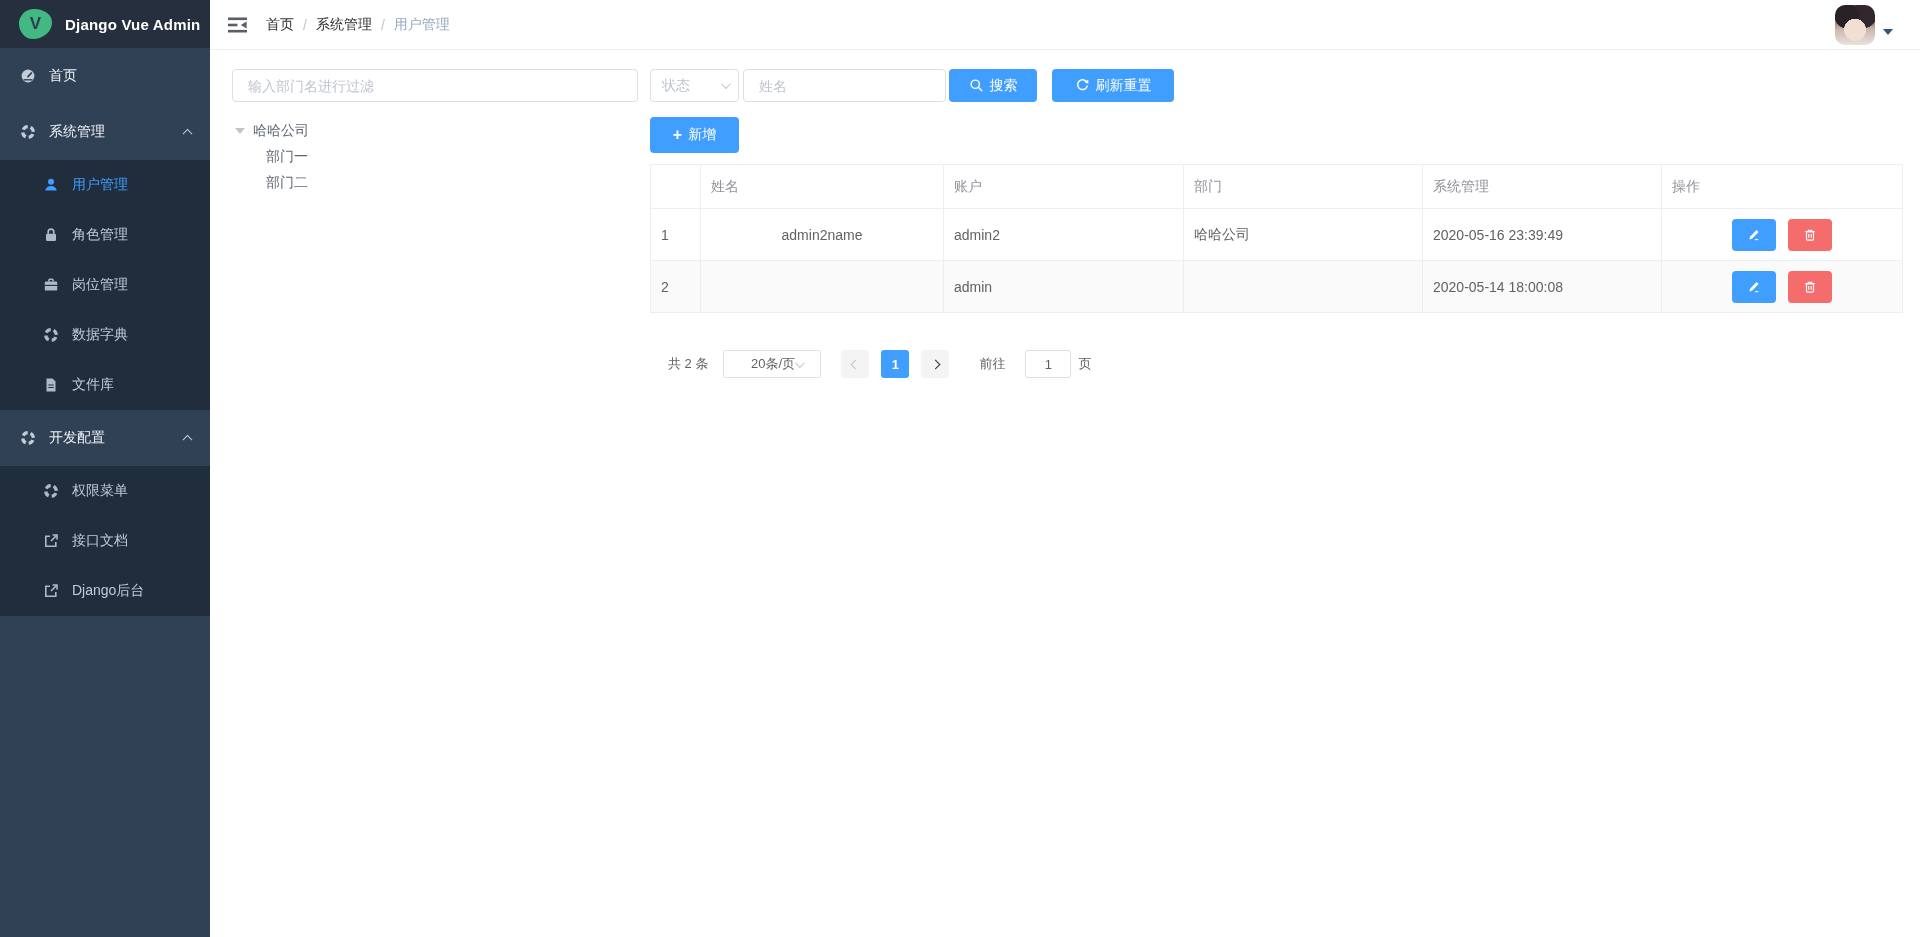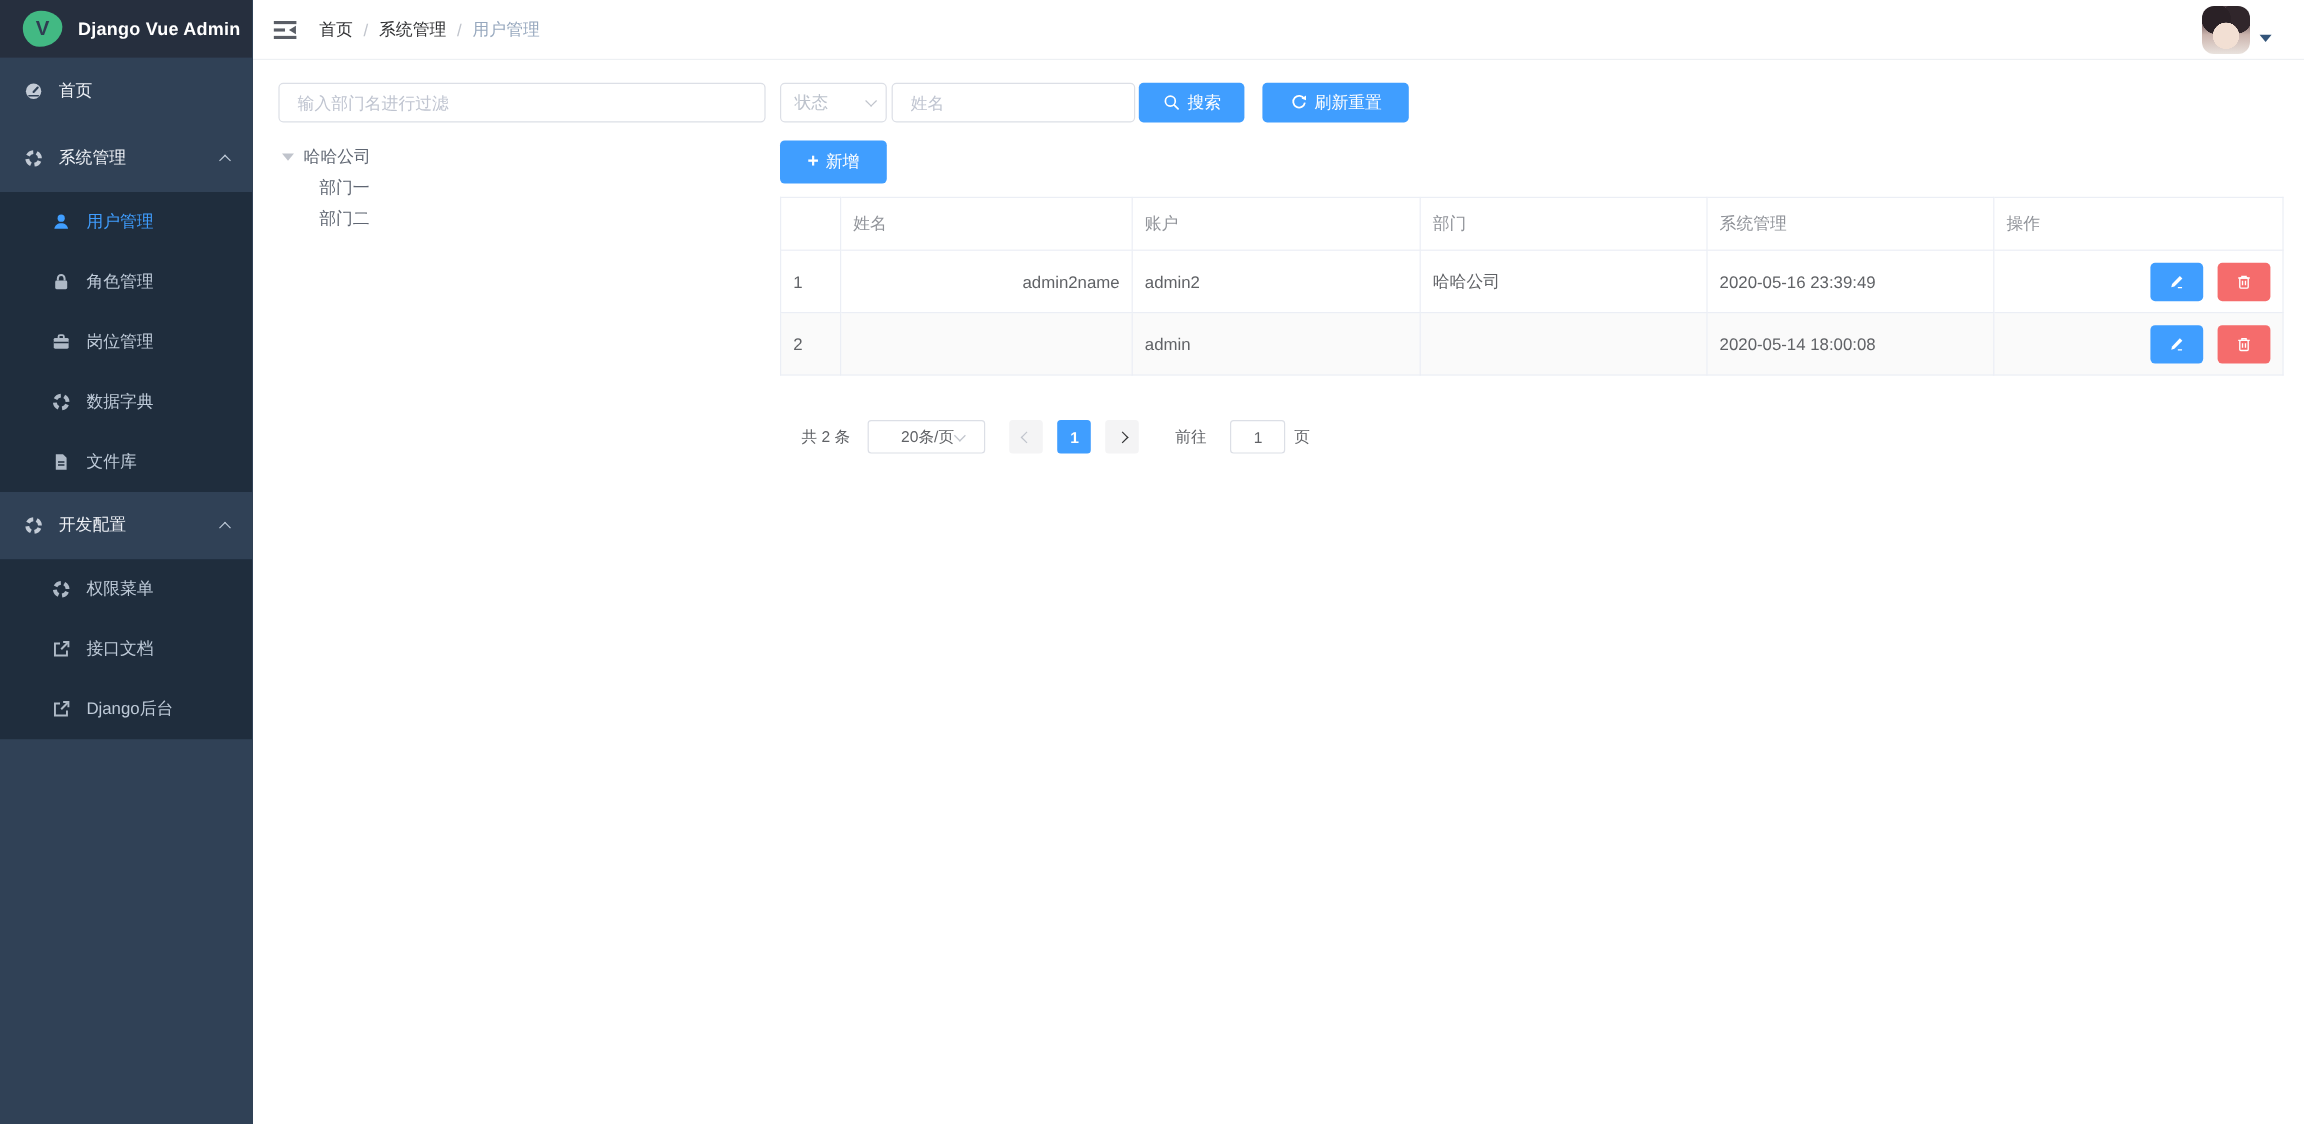--- a/index.html
+++ b/index.html
@@ -73,21 +73,21 @@
   .search-btn { width:88px; margin-right:15px; }
   .reset-btn { width:122px; }
   .add-btn { width:89px; height:36px; margin-top:15px; font-size:14px; }
   .plus { font-size:16px; font-weight:bold; margin-right:6px; line-height:1; }
 
   
   table.data { margin-top:11px; width:100%; border-collapse:collapse; font-size:14px; table-layout:fixed; }
   table.data th, table.data td { border:1px solid #ebeef5; }
   table.data th { height:44px; color:#909399; font-weight:400; text-align:left; padding:0 10px; }
   table.data td { height:52px; color:#606266; padding:0 10px; }
-  th.c, td.c { text-align:right; }
+  th.c, td.c { text-align:center; }
   tr.striped td { background:#fafafa; }
   .op-btn { width:44px; height:32px; border:none; border-radius:4px; cursor:pointer;
     display:inline-flex; align-items:center; justify-content:center; vertical-align:middle; }
   .op-edit { background:#409eff; margin-right:12px; }
   .op-del { background:#f56c6c; }
 
   
   .pagination { margin-top:37px; display:flex; align-items:center; padding-left:18px;
     font-size:13px; color:#606266; }
   .pg-total { margin-right:15px; }

